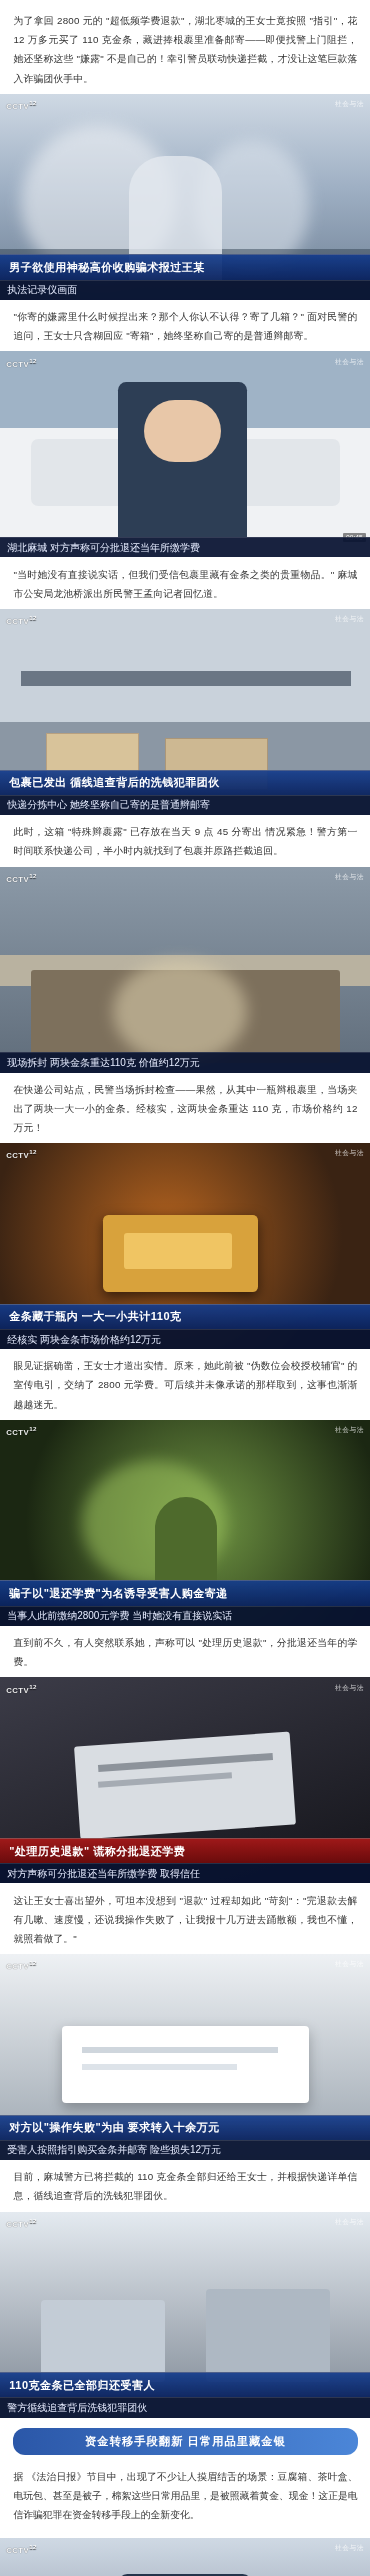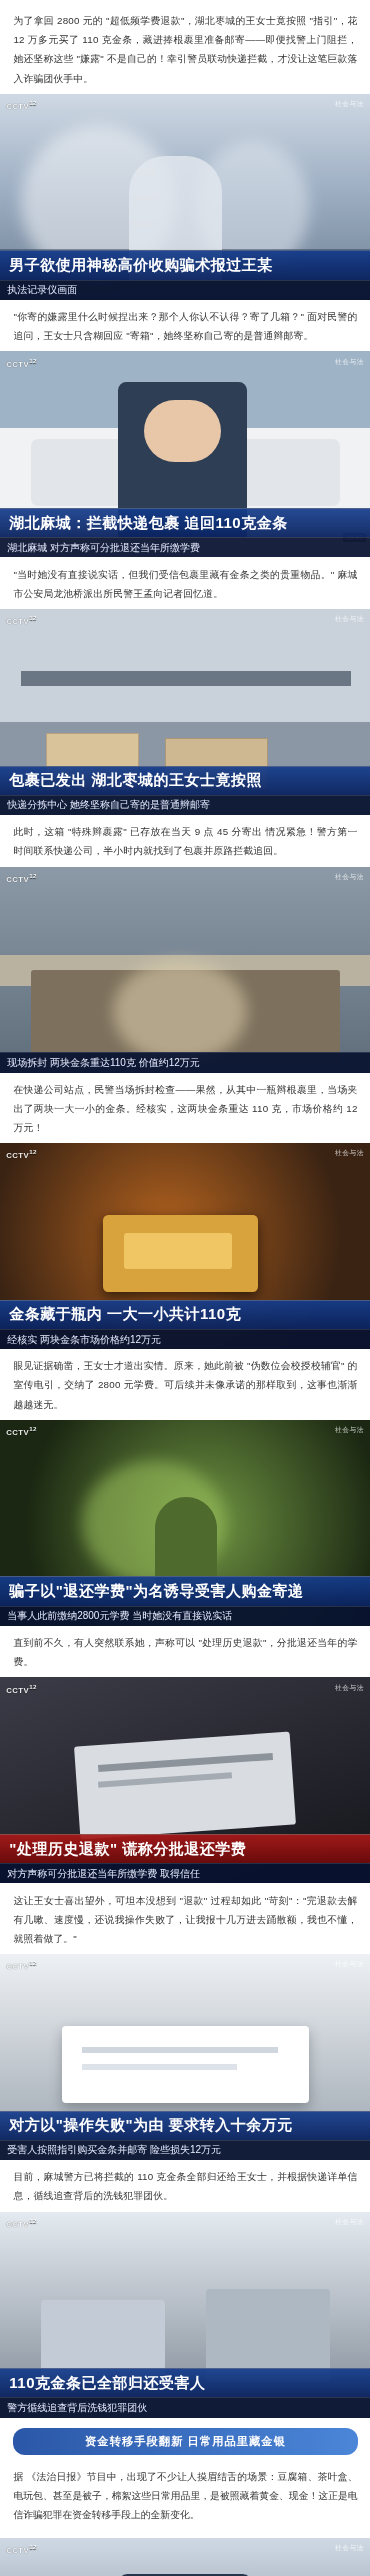--- a/index.html
+++ b/index.html
@@ -59,21 +59,21 @@
   .lower-third {
     position: absolute;
     left: 0;
     right: 0;
     bottom: 0;
     z-index: 5;
   }
   .lt-main {
     background: linear-gradient(180deg, rgba(20,60,140,.92), rgba(10,35,95,.95));
     color: #fff;
-    font-size: 15px;
+    font-size: 11px;
     font-weight: bold;
     padding: 4.6px 8.2px 4.6px 9.3px;
     letter-spacing: 0.5px;
     border-top: 1px solid rgba(255,255,255,.25);
     white-space: nowrap;
     overflow: hidden;
     text-overflow: ellipsis;
   }
   .lt-main.red {
     background: linear-gradient(180deg, rgba(168,24,24,.93), rgba(110,10,10,.95));
@@ -174,41 +174,40 @@
         <div class="bar" style="left:0;top:0;width:371px;height:77px;background:#9fb3c6"></div>
         <div class="bar" style="left:0;top:77px;width:371px;height:129px;background:#f0f2f4"></div>
         <div class="bar" style="left:31px;top:88px;width:309px;height:67px;background:#e2e6ea;border-radius:7.2px"></div>
         <div class="bar" style="left:118px;top:31px;width:129px;height:155px;background:#2d3e55;border-radius:8.2px 8.2px 0 0"></div>
         <div class="bar" style="left:144px;top:49px;width:77px;height:62px;background:#e8c7a8;border-radius:31px"></div>
       </div>
       <div class="cctv"><span>CCTV</span><span class="num">12</span></div>
       <div class="watermark">社会与法</div>
       <div class="lt-time">09:45</div>
       <div class="lower-third">
-        <div class="lt-main">湖北麻城：拦截快递包裹 追回110克金条</div>
         <div class="lt-ticker">湖北麻城 对方声称可分批退还当年所缴学费</div>
       </div>
     </div>
   </div>
 
   <div class="para">"当时她没有直接说实话，但我们受信包裹里藏有金条之类的贵重物品。" 麻城市公安局龙池桥派出所民警王孟向记者回忆道。</div>
 
   <div class="figure">
     <div class="fig-img">
       <div class="scene s3">
         <div class="bar" style="left:0;top:0;width:371px;height:113px;background:#c9d2db"></div>
         <div class="bar" style="left:0;top:113px;width:371px;height:93px;background:#8b97a4"></div>
         <div class="bar" style="left:20.6px;top:62px;width:330px;height:15.5px;background:#6a7684"></div>
         <div class="bar" style="left:46px;top:124px;width:93px;height:57px;background:#d8c39a;border:1.5px solid #b7a080"></div>
         <div class="bar" style="left:165px;top:129px;width:103px;height:52px;background:#cdb892;border:1.5px solid #ab9678"></div>
       </div>
       <div class="cctv"><span>CCTV</span><span class="num">12</span></div>
       <div class="watermark">社会与法</div>
       <div class="lower-third">
-        <div class="lt-main">包裹已发出 湖北枣城的王女士竟按照</div>
+        <div class="lt-main">包裹已发出 循线追查背后的洗钱犯罪团伙</div>
         <div class="lt-ticker">快递分拣中心 她终坚称自己寄的是普通辫邮寄</div>
       </div>
     </div>
   </div>
 
   <div class="para">此时，这箱 "特殊辫裹露" 已存放在当天 9 点 45 分寄出 情况紧急！警方第一时间联系快递公司，半小时内就找到了包裹并原路拦截追回。</div>
 
   <div class="figure">
     <div class="fig-img">
       <div class="scene s4">

